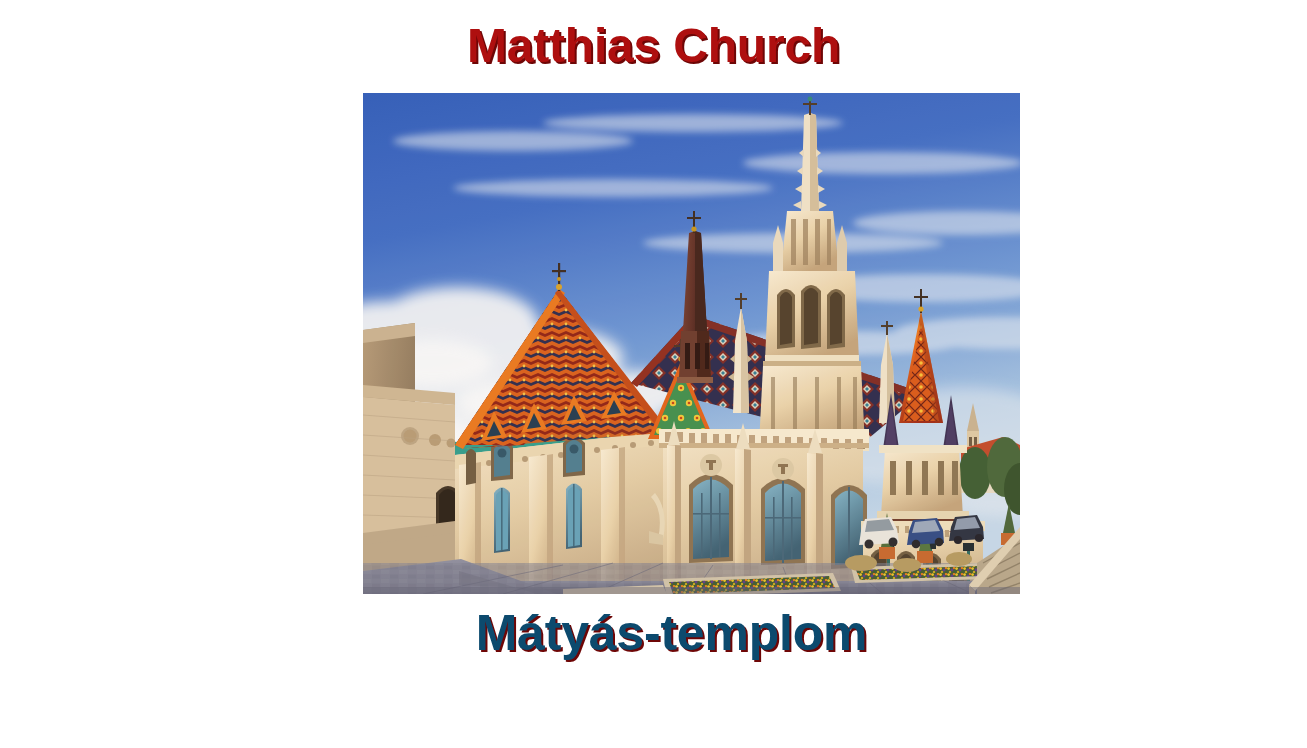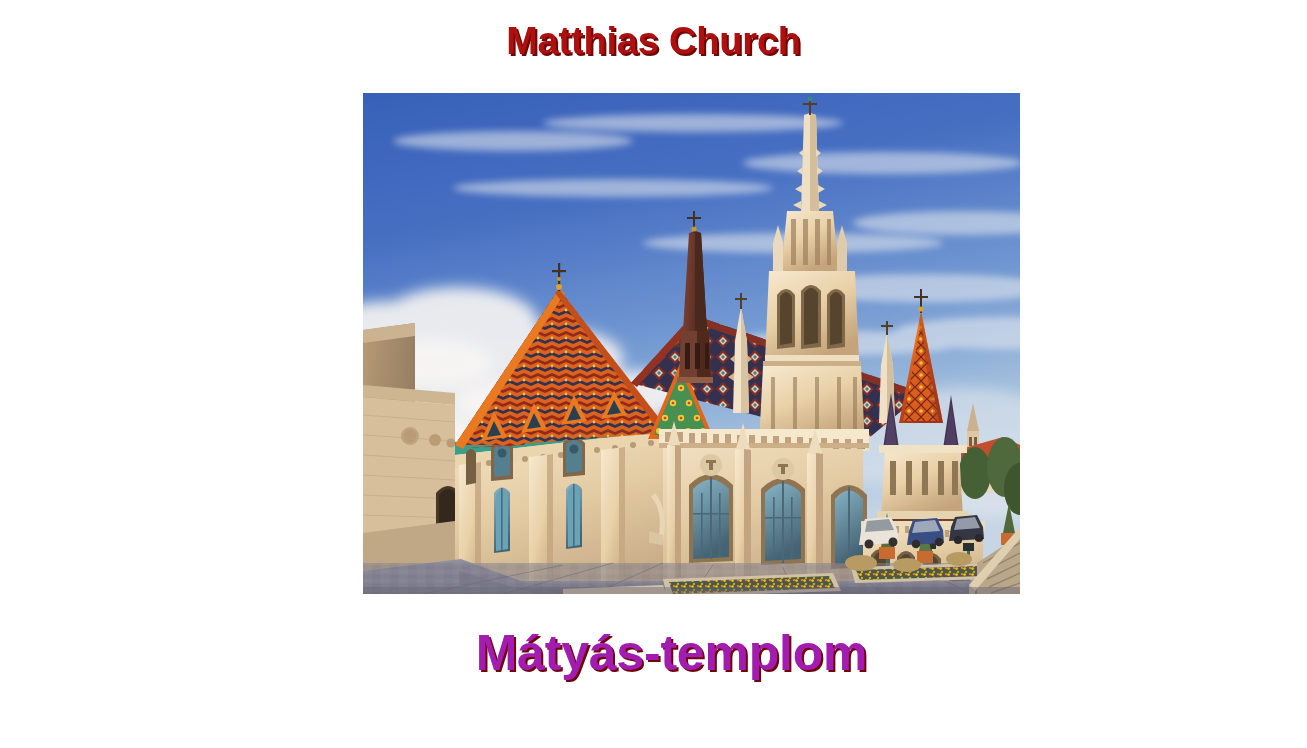--- a/index.html
+++ b/index.html
@@ -20,39 +20,39 @@
     background: #ffffff;
   }
   .slide-title {
     position: absolute;
     left: 0;
     right: 0;
     top: 22px;
     text-align: center;
     font-family: "Liberation Sans", sans-serif;
     font-weight: bold;
-    font-size: 38px;
+    font-size: 48px;
     line-height: 1.0;
     letter-spacing: -0.2px;
     color: #AE0F0F;
     text-shadow: 2px 2px 0 #6e0606;
     white-space: nowrap;
   }
   .slide-caption {
     position: absolute;
     left: 0;
     right: 0;
-    top: 628px;
+    top: 608px;
     text-align: center;
     font-family: "Liberation Sans", sans-serif;
     font-weight: bold;
     font-size: 50px;
     line-height: 1.0;
     letter-spacing: -0.2px;
-    color: #a21caf;
+    color: #0c4a6e;
     text-shadow: 2px 2px 0 #6e0606;
     white-space: nowrap;
     padding-left: 36px;
   }
   .photo-frame {
     position: absolute;
     left: 363px;
     top: 93px;
     width: 657px;
     height: 501px;

